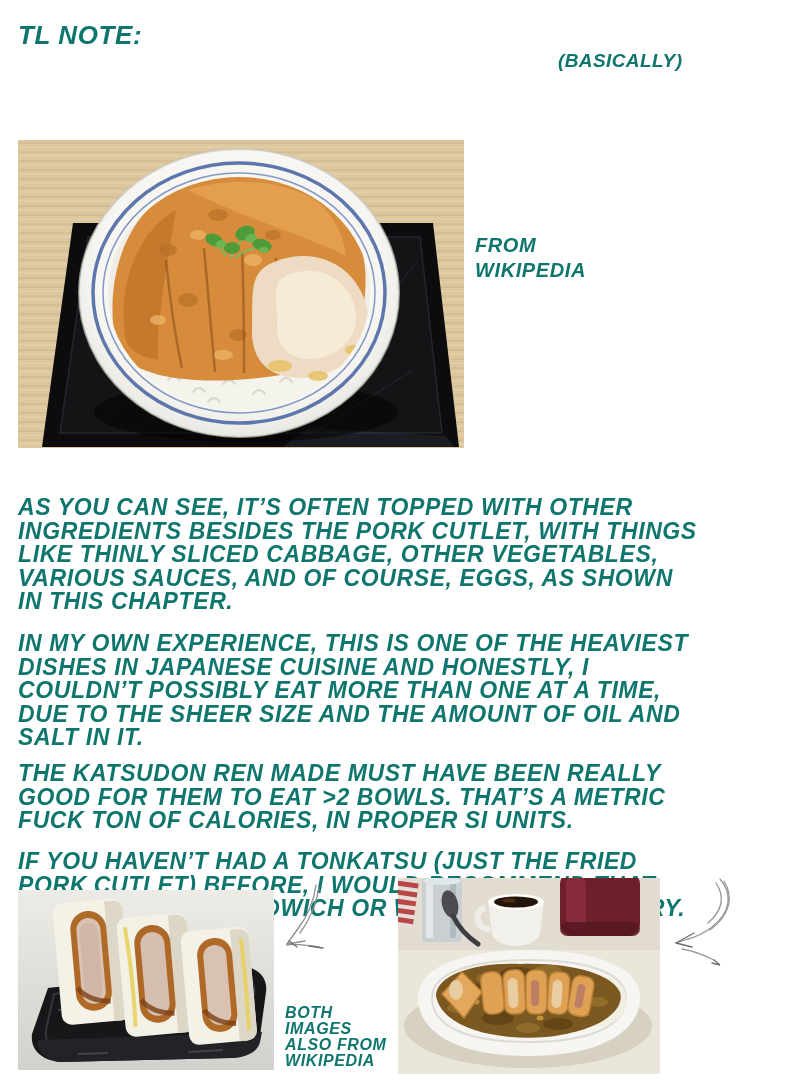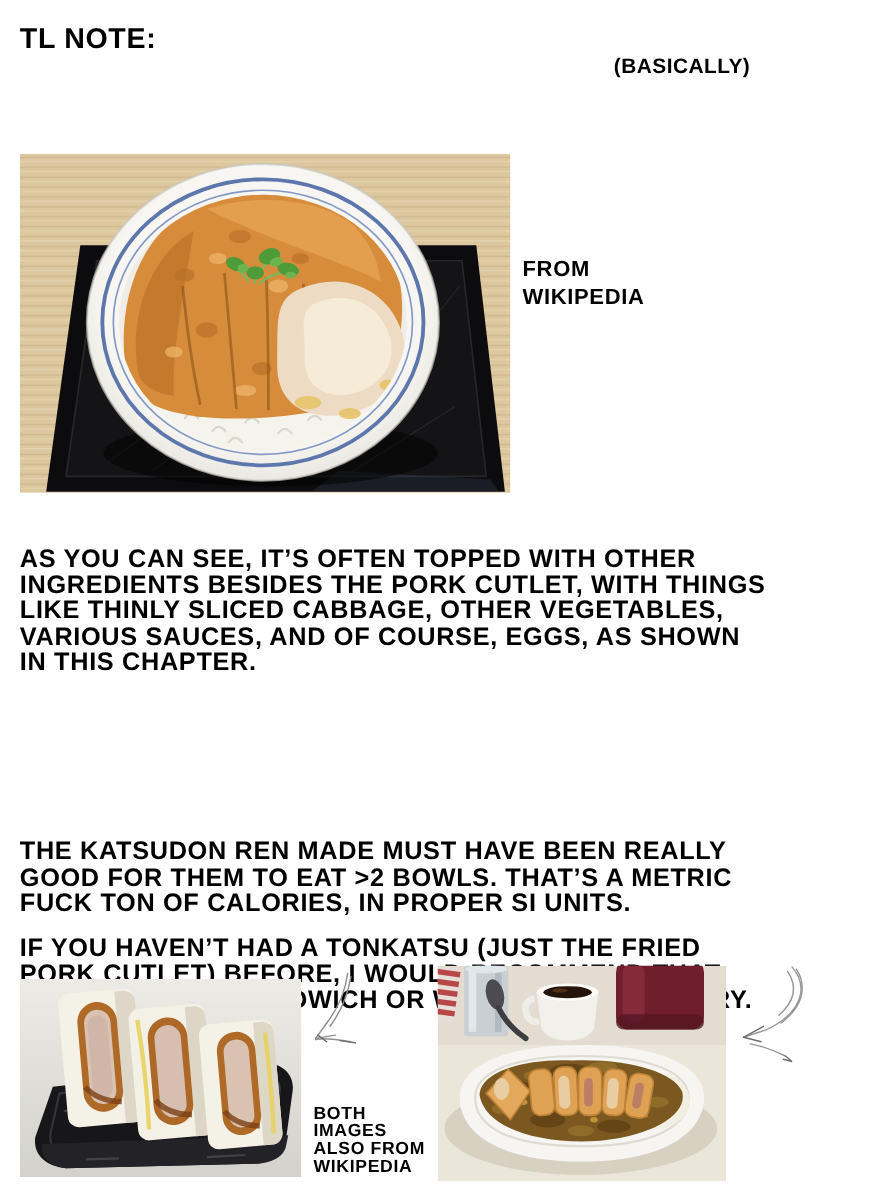--- a/index.html
+++ b/index.html
@@ -1,19 +1,20 @@
 <!DOCTYPE html>
 <html><head>
 <meta charset="utf-8">
 <style>
   html,body{margin:0;padding:0;background:#ffffff;}
   #page{
     position:relative;width:800px;height:1080px;background:#ffffff;
-    font-family:"Liberation Sans",sans-serif;font-weight:700;color:#000000;
+    font-family:"Liberation Sans",sans-serif;font-weight:700;color:#0f766e;
     overflow:hidden;
+    font-style:italic;
   }
   .comic{position:absolute;white-space:pre-line;letter-spacing:0.6px;}
   #tl-note{left:18px;top:20px;font-size:26px;}
   #basically{left:558px;top:50px;font-size:19px;letter-spacing:0.4px;}
   #intro{left:18px;top:72px;font-size:25px;line-height:26px;letter-spacing:1.1px;}
   #from-wikipedia{left:475px;top:233px;font-size:20px;line-height:25px;}
   .para{font-size:23px;line-height:23.5px;width:770px;margin-top:40px;}
   #p1{left:18px;top:456px;}
   #p2{left:18px;top:592px;}
   #p3{left:18px;top:722px;}
@@ -142,20 +143,25 @@
   </div>
 
   <div id="from-wikipedia" class="comic">FROM
 WIKIPEDIA</div>
 
   <div id="p1" class="comic para">AS YOU CAN SEE, IT’S OFTEN TOPPED WITH OTHER
 INGREDIENTS BESIDES THE PORK CUTLET, WITH THINGS
 LIKE THINLY SLICED CABBAGE, OTHER VEGETABLES,
 VARIOUS SAUCES, AND OF COURSE, EGGS, AS SHOWN
 IN THIS CHAPTER.</div>
+  <div id="p2" class="comic para">IN MY OWN EXPERIENCE, THIS IS ONE OF THE HEAVIEST
+DISHES IN JAPANESE CUISINE AND HONESTLY, I
+COULDN’T POSSIBLY EAT MORE THAN ONE AT A TIME,
+DUE TO THE SHEER SIZE AND THE AMOUNT OF OIL AND
+SALT IN IT.</div>
   <div id="p3" class="comic para">THE KATSUDON REN MADE MUST HAVE BEEN REALLY
 GOOD FOR THEM TO EAT &gt;2 BOWLS. THAT’S A METRIC
 FUCK TON OF CALORIES, IN PROPER SI UNITS.</div>
   <div id="p4" class="comic para">IF YOU HAVEN’T HAD A TONKATSU (JUST THE FRIED
 PORK CUTLET) BEFORE, I WOULD RECOMMEND THAT
 YOU TRY IT IN A SANDWICH OR WITH JAPANESE CURRY.</div>
 
   <div id="fig-sando" class="fig" aria-label="Katsu sandwich slices in a black plastic tray">
     <svg viewBox="0 0 256 180">
       <defs>

